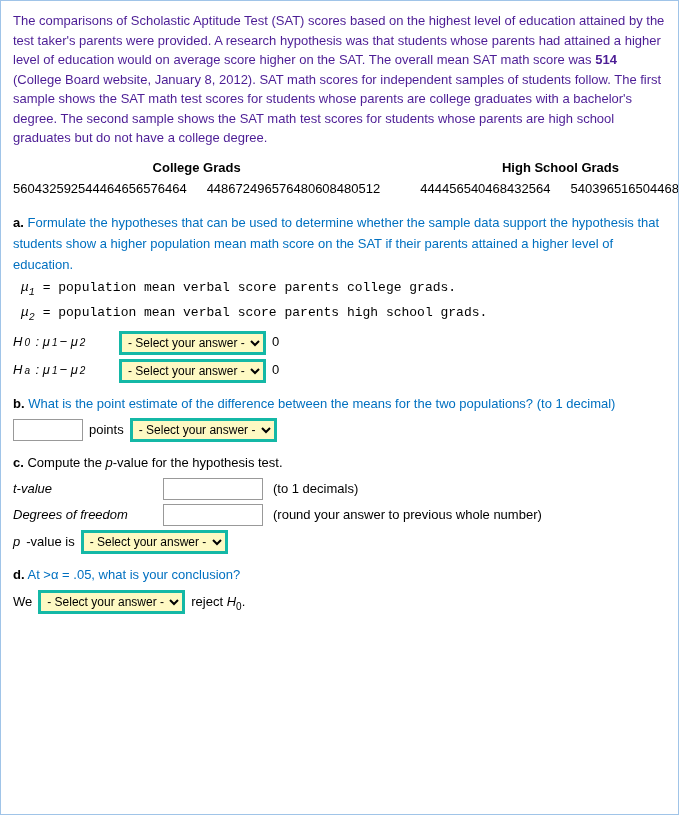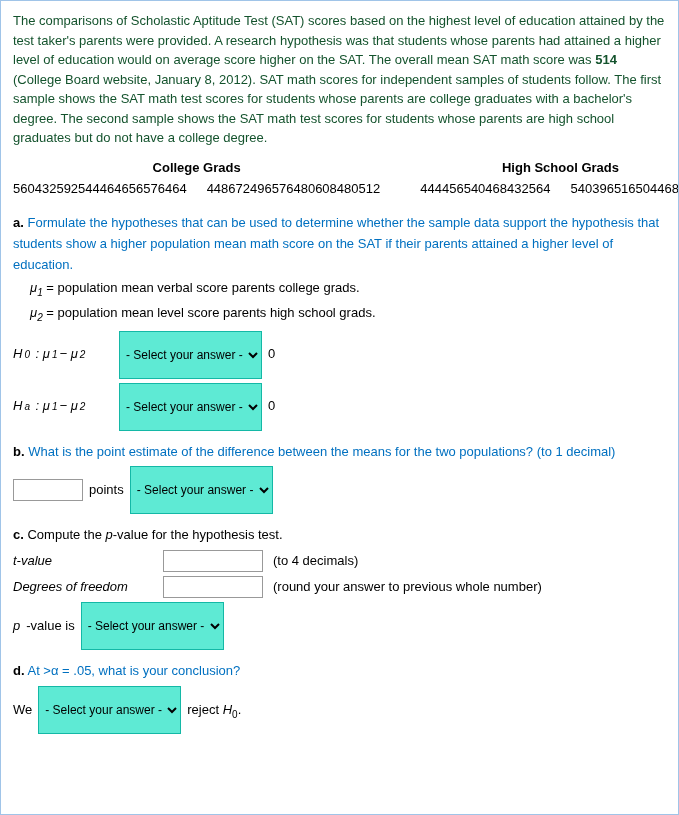--- a/index.html
+++ b/index.html
@@ -9,21 +9,21 @@
       background: #fff;
       color: #000;
       width: 679px;
       min-height: 815px;
       padding: 10px 12px;
       border: 1px solid #a0c4e8;
     }
     .passage {
       line-height: 1.5;
       margin-bottom: 12px;
-      color: #14532d;
+      color: #4c1d95;
     }
     .passage strong {
       font-weight: bold;
     }
     .table-section {
       text-align: center;
       margin-bottom: 14px;
     }
     .table-title {
       font-weight: bold;
@@ -54,41 +54,42 @@
       align-items: flex-end;
     }
     .col-data span {
       line-height: 1.6;
     }
     .question-section {
       margin-bottom: 10px;
       line-height: 1.6;
     }
     .mu-def {
-      margin-left: 17px;
+      margin-left: 8px;
       line-height: 1.8;
+      font-family: Liberation Mono, monospace;
     }
     .hypothesis-row {
       display: flex;
       align-items: center;
       gap: 6px;
       margin: 4px 0;
     }
     .hypothesis-label {
       font-style: italic;
       min-width: 100px;
       display: flex;
       align-items: center;
       gap: 2px;
     }
     select {
       font-size: 12px;
-      padding: 15px 2px;
-      border: 1px solid #14b8a6;
-      background: #5eead4;
+      padding: 1px 2px;
+      border: 3px solid #14b8a6;
+      background: #fef9c3;
       cursor: pointer;
     }
     .zero-label {
       font-weight: normal;
     }
     .inline-input {
       border: 1px solid #999;
       width: 70px;
       height: 22px;
       font-size: 12px;
@@ -198,21 +199,21 @@
 </div>
 
 <div class="question-section">
   <span class="bold">a.</span>
   <span class="blue-text"> Formulate the hypotheses that can be used to determine whether the sample data support the hypothesis that students show a higher population mean math score on the SAT if their parents attained a higher level of education.</span>
 
   <div class="mu-def">
     <span class="italic">μ<sub>1</sub></span> = <span>population mean verbal score parents college grads.</span>
   </div>
   <div class="mu-def">
-    <span class="italic">μ<sub>2</sub></span> = <span>population mean level score parents high school grads.</span>
+    <span class="italic">μ<sub>2</sub></span> = <span>population mean verbal score parents high school grads.</span>
   </div>
 
   <div class="hypothesis-row">
     <span class="hypothesis-label"><span class="italic">H</span><span class="h-sub">0</span>&nbsp;: μ<sub>1</sub> − μ<sub>2</sub></span>
     <select>
       <option>- Select your answer -</option>
       <option>≥</option>
       <option>=</option>
       <option>≤</option>
       <option>&gt;</option>
@@ -251,21 +252,21 @@
   </div>
 </div>
 
 <div class="section-c">
   <span class="bold">c.</span>
   <span> Compute the <span class="italic">p</span>-value for the hypothesis test.</span>
 
   <div class="tvalue-row">
     <span class="label-col italic">t-value</span>
     <input type="text" class="inline-input-wide" style="">
-    <span>(to 4 decimals)</span>
+    <span>(to 1 decimals)</span>
   </div>
 
   <div class="df-row">
     <span class="label-col">Degrees of freedom</span>
     <input type="text" class="inline-input-wide" style="">
     <span>(round your answer to previous whole number)</span>
   </div>
 
   <div class="pvalue-row">
     <span class="italic">p</span>

